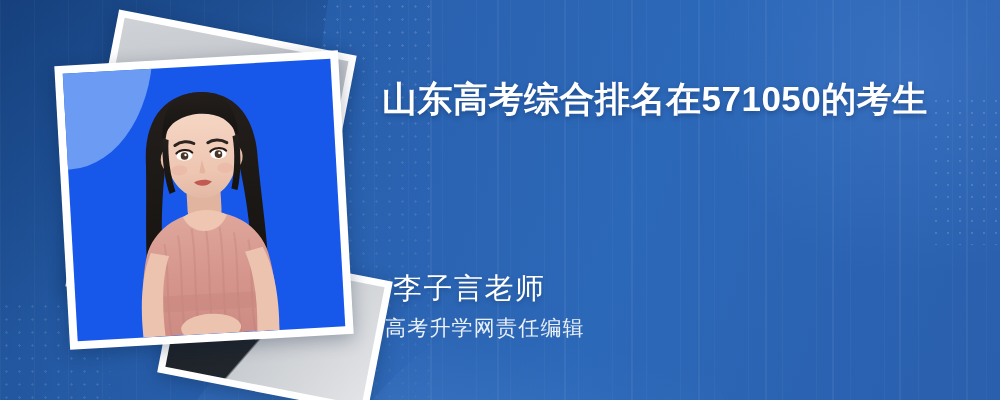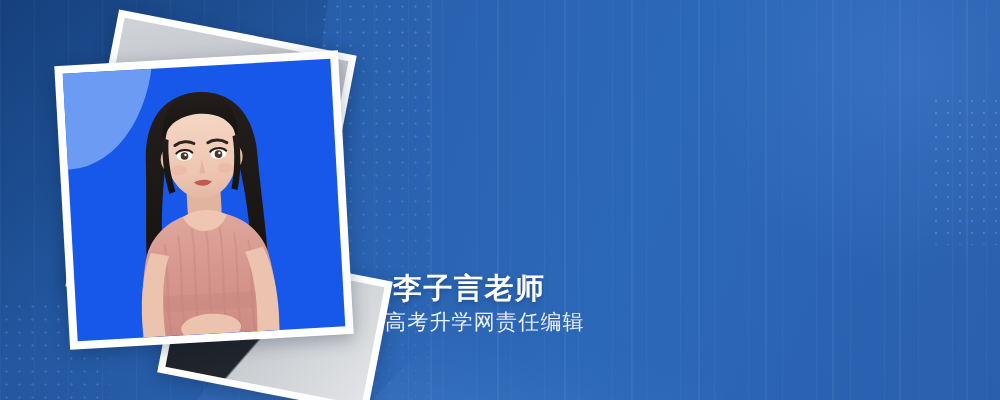--- a/index.html
+++ b/index.html
@@ -172,28 +172,28 @@
   }
   .byline {
     position: absolute;
     left: 13px;
     top: 270px;
     width: 540px;
   }
   .author-name {
     color: #ffffff;
     font-size: 29px;
-    font-weight: 700;
+    font-weight: 400;
     letter-spacing: 1.5px;
     line-height: 36px;
     text-shadow: 0 2px 5px rgba(8,32,70,.35);
   }
   .author-role {
     margin-left: -8px;
-    margin-top: 2px;
+    margin-top: 8px;
     color: rgba(255,255,255,.90);
     font-size: 21px;
     font-weight: 400;
     letter-spacing: 1.2px;
     line-height: 28px;
   }
 </style>
 </head>
 <body>
 
@@ -306,20 +306,21 @@
           <ellipse cx="111" cy="103" rx="8" ry="5" fill="#e8a89a" opacity=".35"></ellipse>
           <ellipse cx="157" cy="103" rx="8" ry="5" fill="#e8a89a" opacity=".35"></ellipse>
         </svg>
       </div>
     </div>
   </div>
 
   <div class="content">
 
     <div class="title">
+      <div>山东高考综合排名在571050的考生</div>
     </div>
 
     <div class="byline">
       <div class="author-name">李子言老师</div>
       <div class="author-role">高考升学网责任编辑</div>
     </div>
 
   </div>
 </div>
 

